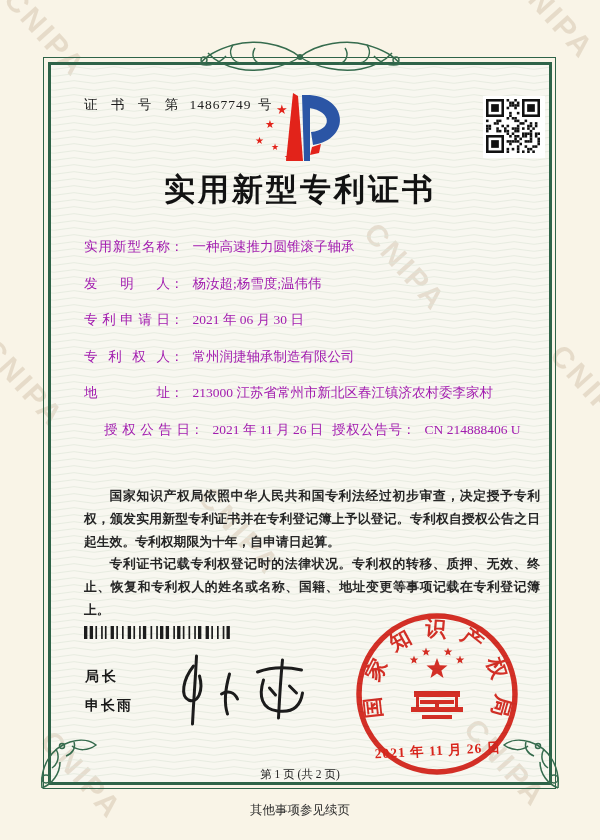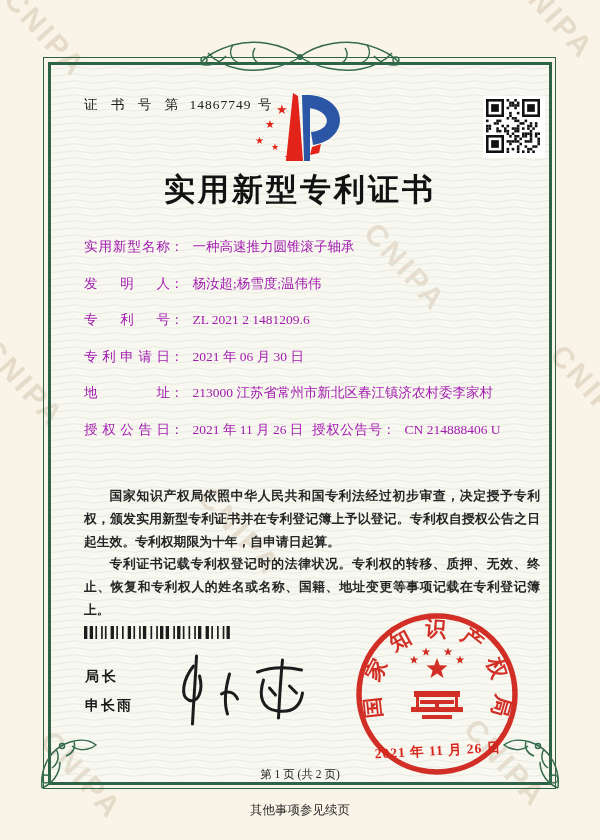--- a/index.html
+++ b/index.html
@@ -42,21 +42,21 @@
   .cert-no .num{letter-spacing:1px;margin:12px 3px;}
   .logo{position:absolute;left:253px;top:91px;width:100px;height:75px;}
   .qr-box{position:absolute;left:483px;top:96px;width:62px;height:62px;background:#fff;padding:3px;box-sizing:border-box;}
   .title{position:absolute;left:0;right:0;top:169px;text-align:center;
     font-size:31px;font-weight:600;letter-spacing:3px;color:#121212;}
   .fields{position:absolute;left:84px;right:62px;top:239px;font-size:13.5px;color:#a21caf;}
   .frow{margin-bottom:20.5px;line-height:16px;white-space:nowrap;}
   .flabel{display:inline-block;width:86px;text-align:justify;text-align-last:justify;vertical-align:top;}
   .fcolon{margin-right:9px;}
   .grant{display:flex;}
-  .grant .gleft{width:228px;white-space:nowrap;}
+  .grant .gleft{width:228px;white-space:nowrap;margin-left:20px;}
   .grant .gright{white-space:nowrap;}
   .glabel{display:inline-block;width:70px;text-align:justify;text-align-last:justify;vertical-align:top;}
   .paras{position:absolute;left:84px;right:60px;top:485px;font-size:12.8px;line-height:1.78;color:#262626;text-align:justify;}
   .paras p{margin:0;text-indent:2em;font-weight:bold;}
   #barcode{position:absolute;left:84px;top:626px;}
   .sig-title{position:absolute;left:85px;top:668px;font-family:"Liberation Sans","DejaVu Sans",sans-serif;font-size:14px;font-weight:600;letter-spacing:3px;color:#1a1a1a;text-align:right;}
   .sig-name{position:absolute;left:85px;top:697px;font-family:"Liberation Sans","DejaVu Sans",sans-serif;font-size:14px;font-weight:600;letter-spacing:2px;color:#1a1a1a;}
   .sig-script{position:absolute;left:163px;top:650px;width:155px;height:80px;}
   .seal{position:absolute;left:350px;top:607px;width:174px;height:174px;z-index:4;opacity:.95;mix-blend-mode:multiply;}
   .seal-date{position:absolute;left:356px;top:742px;width:164px;text-align:center;z-index:5;
@@ -360,24 +360,24 @@
   <div class="title">实用新型专利证书</div>
 
   <div class="fields">
     <div class="frow">
       <span class="flabel">实用新型名称</span><span class="fcolon">：</span><span class="fvalue">一种高速推力圆锥滚子轴承</span>
     </div>
     <div class="frow">
       <span class="flabel">发明人</span><span class="fcolon">：</span><span class="fvalue">杨汝超;杨雪度;温伟伟</span>
     </div>
     <div class="frow">
-      <span class="flabel">专利号</span><span class="fcolon">：</span><span class="fvalue">ZL 2021 2 1481209.6</span>
+      <span class="flabel">专利申请日</span><span class="fcolon">：</span><span class="fvalue">2021 年 06 月 30 日</span>
     </div>
     <div class="frow">
-      <span class="flabel">专利申请日</span><span class="fcolon">：</span><span class="fvalue">2021 年 06 月 30 日</span>
+      <span class="flabel">专利权人</span><span class="fcolon">：</span><span class="fvalue">常州润捷轴承制造有限公司</span>
     </div>
     <div class="frow">
       <span class="flabel">地址</span><span class="fcolon">：</span><span class="fvalue">213000 江苏省常州市新北区春江镇济农村委李家村</span>
     </div>
     <div class="frow grant">
       <span class="gleft">
         <span class="flabel">授权公告日</span><span class="fcolon">：</span><span>2021 年 11 月 26 日</span>
       </span>
       <span class="gright">
         <span class="glabel">授权公告号</span><span class="fcolon">：</span><span>CN 214888406 U</span>

